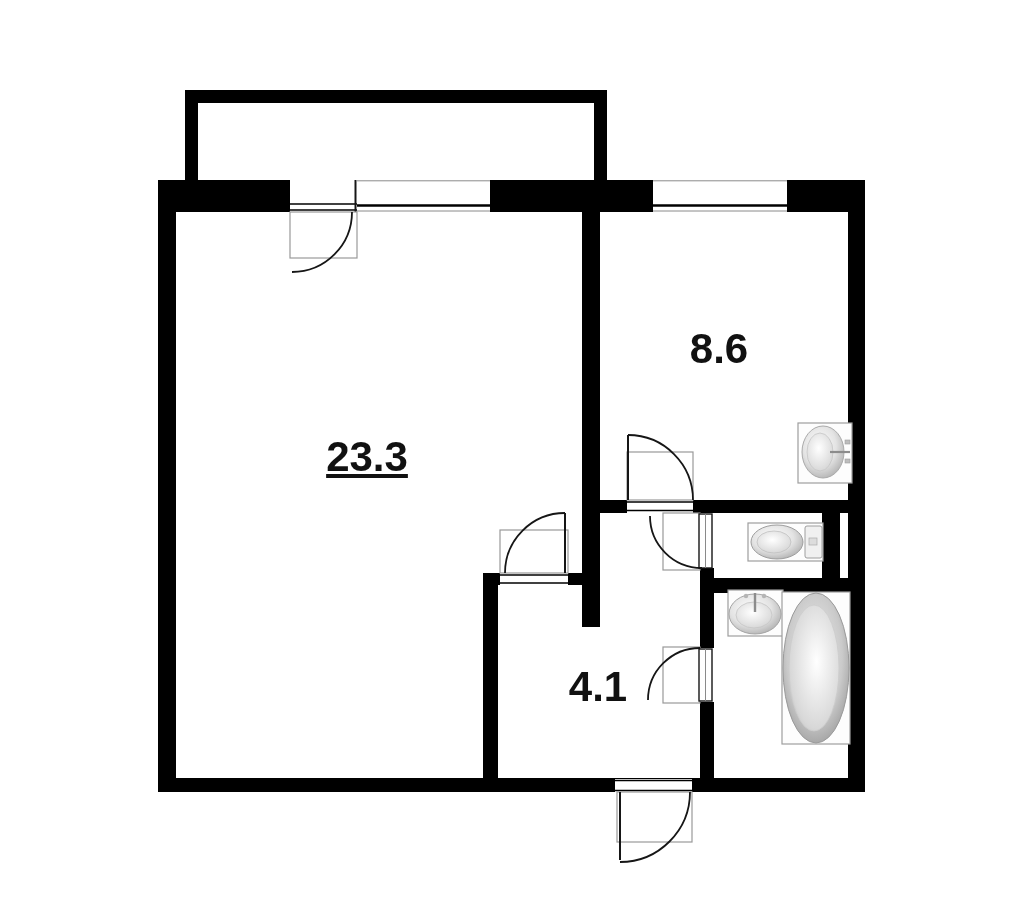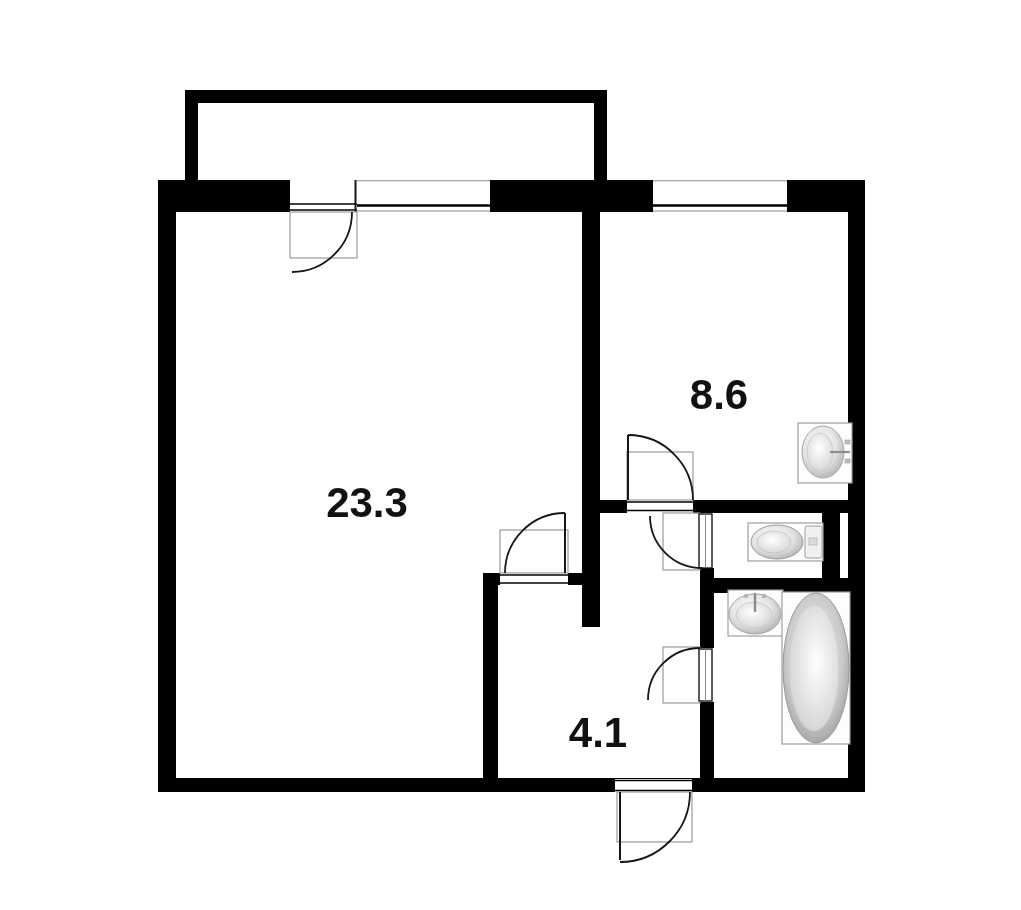--- a/index.html
+++ b/index.html
@@ -19,21 +19,21 @@
     position:absolute;left:511px;top:446px;transform:translate(-50%,-50%);
     font-family:"DejaVu Sans", sans-serif;
     font-size:94px;font-weight:bold;color:var(--watermark);
     letter-spacing:1px;white-space:nowrap;user-select:none;
     text-shadow:2px 2px 0 #c2c2c2;
   }
   .plan-svg{position:absolute;left:0;top:0;}
   .area-label{
     position:absolute;transform:translate(-50%,-50%);
     font-family:"Liberation Sans", sans-serif;
-    font-weight:bold;font-size:42px;color:var(--label);white-space:nowrap;margin-top:46px;
+    font-weight:bold;font-size:42px;color:var(--label);white-space:nowrap;
   }
   .wall{fill:var(--wall);}
   .winwhite{fill:#ffffff;}
   .thin{stroke:#8a8a8a;stroke-width:1;}
   .sill{stroke:#000000;stroke-width:2.5;}
   .frame{fill:none;stroke:var(--frame);stroke-width:1.2;}
   .arc{fill:none;stroke:#161616;stroke-width:1.8;}
   .leaf{stroke:#161616;stroke-width:2;}
   .thresh{stroke:#000000;stroke-width:1.6;}
   .fixbox{fill:#fdfdfd;stroke:var(--fixture);stroke-width:1.2;}
@@ -189,16 +189,16 @@
       </g>
 
       <g>
         <rect class="fixbox" x="782" y="592" width="68" height="152"></rect>
         <ellipse cx="816" cy="668" rx="33" ry="75" fill="url(#gTub)" stroke="#9a9a9a" stroke-width="1"></ellipse>
         <ellipse cx="814" cy="668" rx="25" ry="63" fill="url(#gTubIn)" stroke="#cccccc" stroke-width="0.8"></ellipse>
       </g>
     </g>
   </svg>
 
-  <div class="area-label" style="left:367px;top:457px;">23.3</div>
+  <div class="area-label" style="left:367px;top:457px;text-decoration:underline;">23.3</div>
   <div class="area-label" style="left:719px;top:349px;">8.6</div>
   <div class="area-label" style="left:598px;top:687px;">4.1</div>
 </div>
 
 </body></html>

